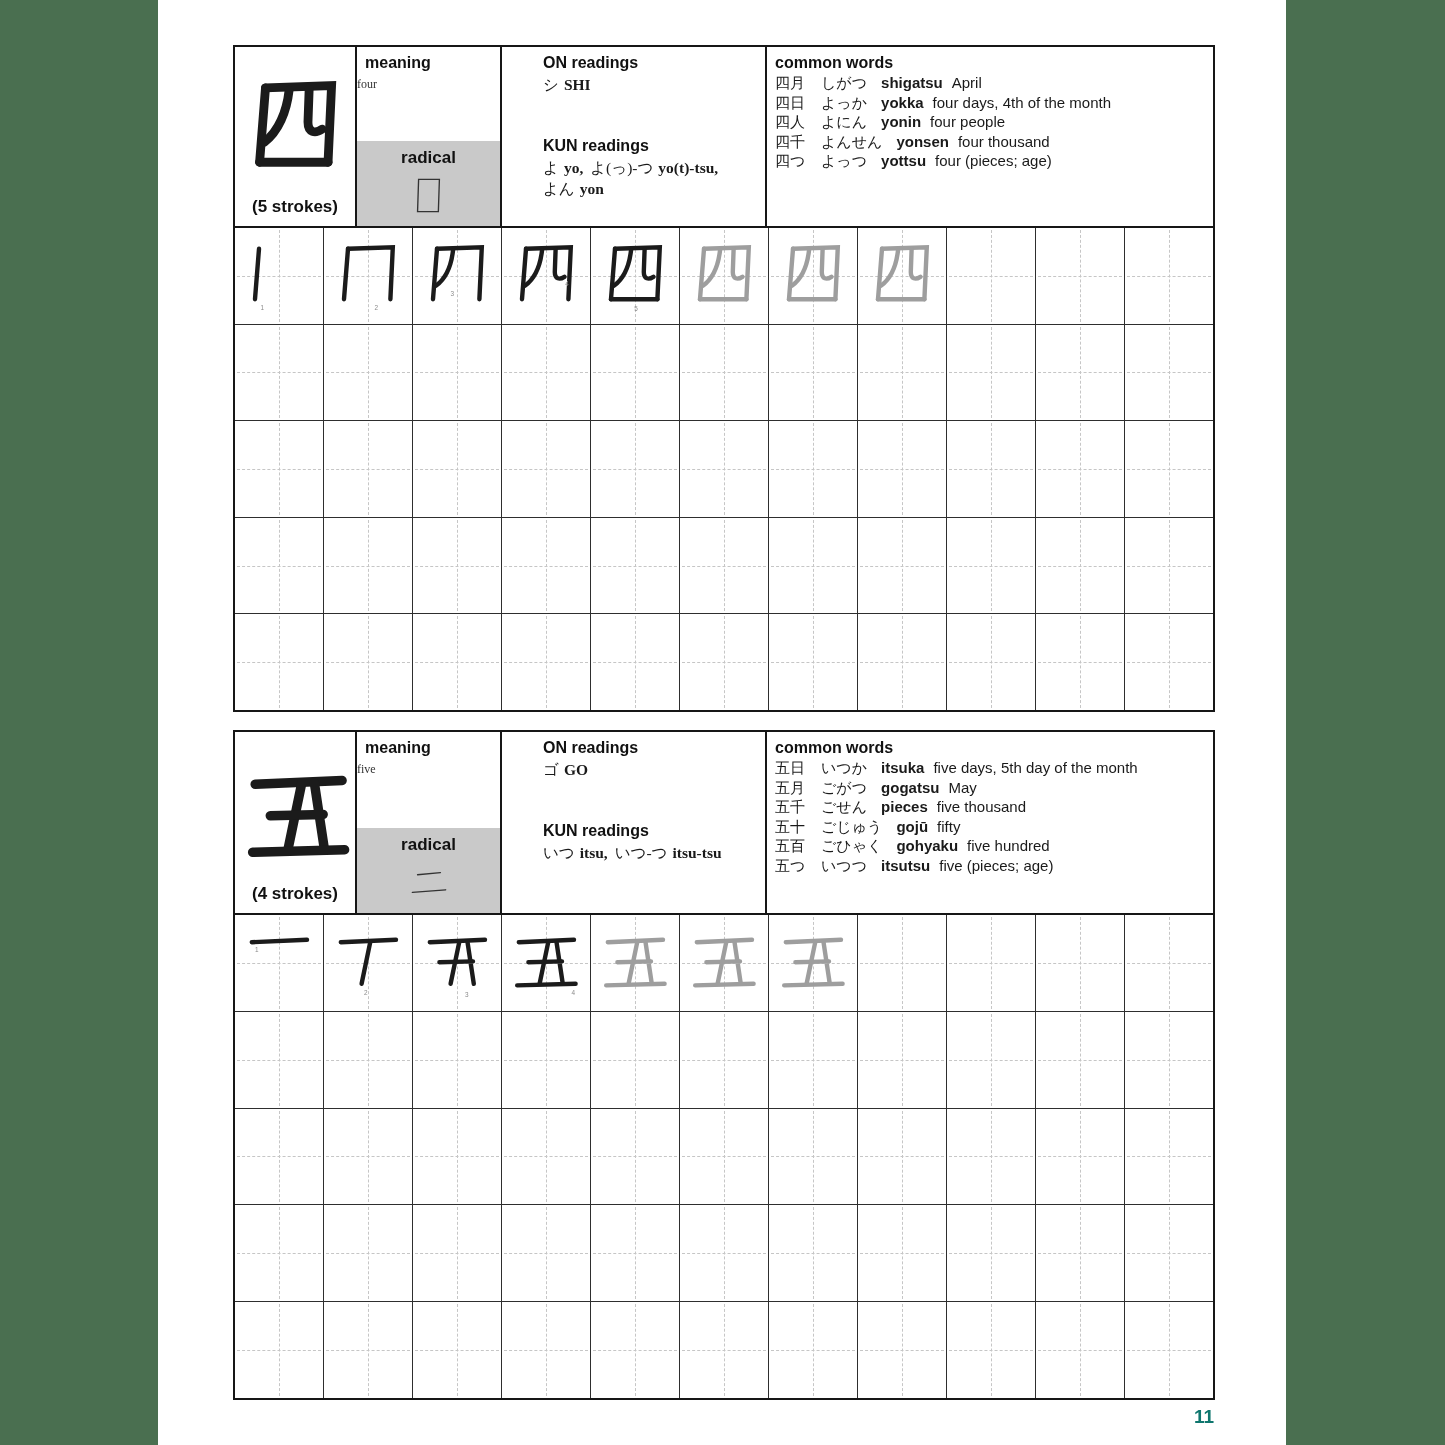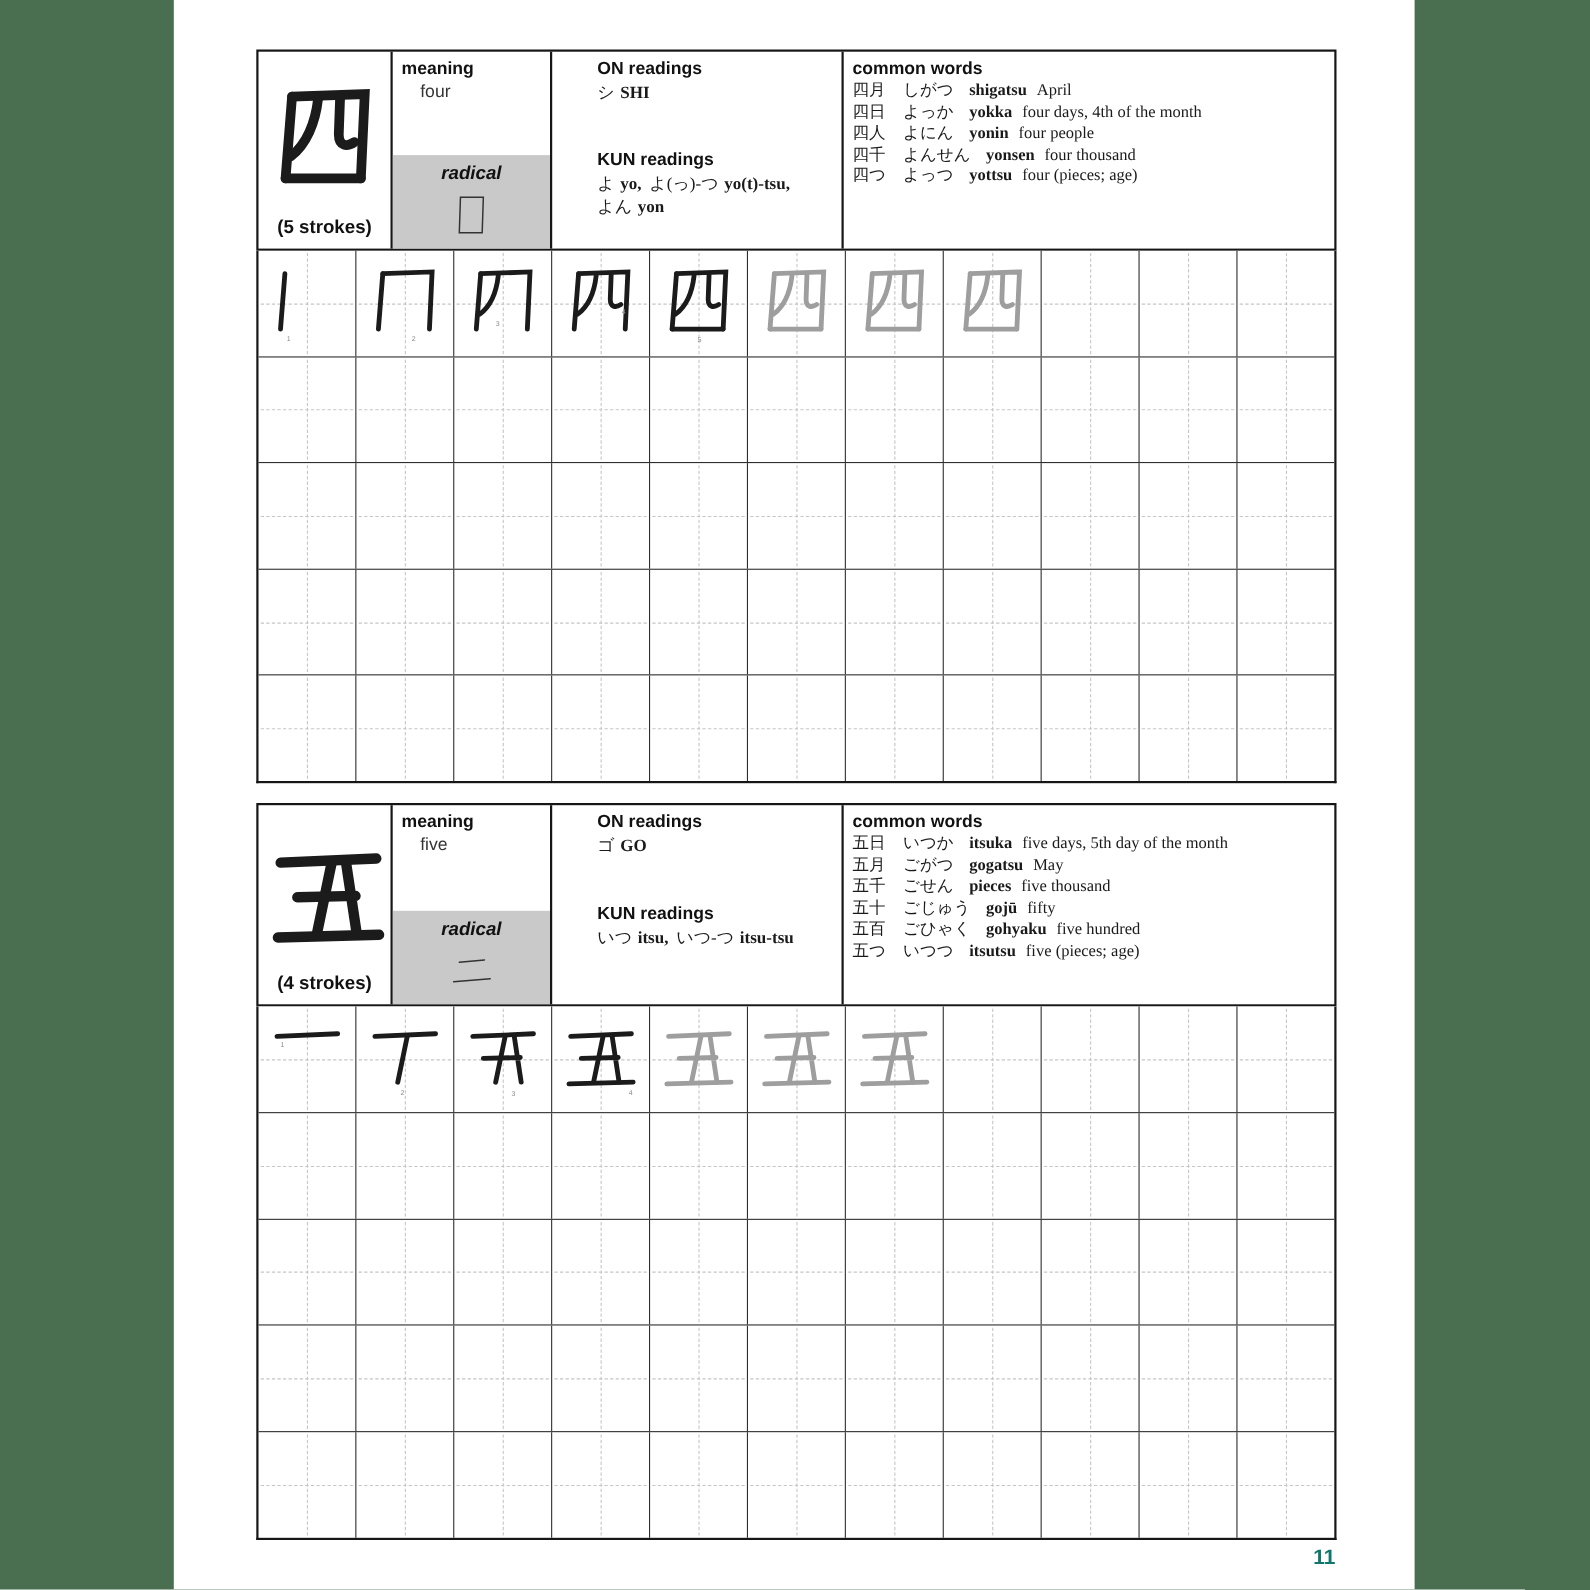--- a/index.html
+++ b/index.html
@@ -14,29 +14,29 @@
   .khead{display:flex;border:2px solid #161616;box-sizing:border-box;background:#fff;}
   .hcell{box-sizing:border-box;border-right:2px solid #161616;position:relative;overflow:hidden;}
   .hcell:last-child{border-right:none;border-radius:14px;}
   .kcell{width:122px;text-align:center;}
   .mcell{width:145px;}
   .rcell{width:232px;margin-left:33px;}
   .ccell{flex:1;}
   .bigk{display:block;margin:22px auto 0;}
   .strokeslabel{position:absolute;bottom:9px;left:0;right:0;text-align:center;font-weight:bold;font-size:17px;color:#111;}
   .lbl{font-weight:bold;font-size:16px;color:#111;padding:6px 8px 0 8px;line-height:20px;}
-  .serifv{font-family:Liberation Sans, sans-serif;font-size:16px;color:#333;padding:1px 25px;line-height:20px;}
+  .serifv{font-family:Liberation Serif, serif;font-size:12px;color:#333;padding:1px 0;line-height:20px;}
   .radbox{position:absolute;left:0;right:0;bottom:0;height:85px;background:#c9c9c9;text-align:center;}
-  .radbox .lbl{padding-top:7px;font-size:17px;font-style:italic;}
+  .radbox .lbl{padding-top:7px;font-size:17px;}
   .radsvg{display:block;margin:1px auto 0;}
   .rline{font-family:"Liberation Serif","DejaVu Serif",serif;font-size:15.5px;color:#1a1a1a;padding:1px 8px;line-height:21px;}
   .kunlbl{margin-top:34px;}
   .seg{display:inline-block;margin-right:7px;white-space:nowrap;}
   .seg b{margin-left:5px;}
-  .cwrow{font-family:Liberation Serif, serif;font-size:15px;color:#1a1a1a;line-height:19.5px;padding:0 8px;white-space:nowrap;}
+  .cwrow{font-family:Liberation Sans, sans-serif;font-size:15px;color:#1a1a1a;line-height:19.5px;padding:0 8px;white-space:nowrap;}
   .cwk{display:inline-block;width:46px;}
   .cwkana{display:inline-block;margin-right:14px;}
   .cwr{margin-right:9px;}
   .kgrid{border:2px solid #161616;border-top:none;box-sizing:border-box;display:flex;flex-direction:column;background:#fff;}
   .grow{flex:1;display:flex;border-top:1.5px solid #2e2e2e;}
   .grow:first-child{border-top:none;}
   .gcell{flex:1;position:relative;border-left:1.5px solid #2e2e2e;}
   .gcell:first-child{border-left:none;}
   .gcell::before{content:"";position:absolute;left:50%;top:2px;bottom:2px;border-left:1px dashed #c6c6c6;}
   .gcell::after{content:"";position:absolute;top:50%;left:2px;right:2px;border-top:1px dashed #c6c6c6;}

